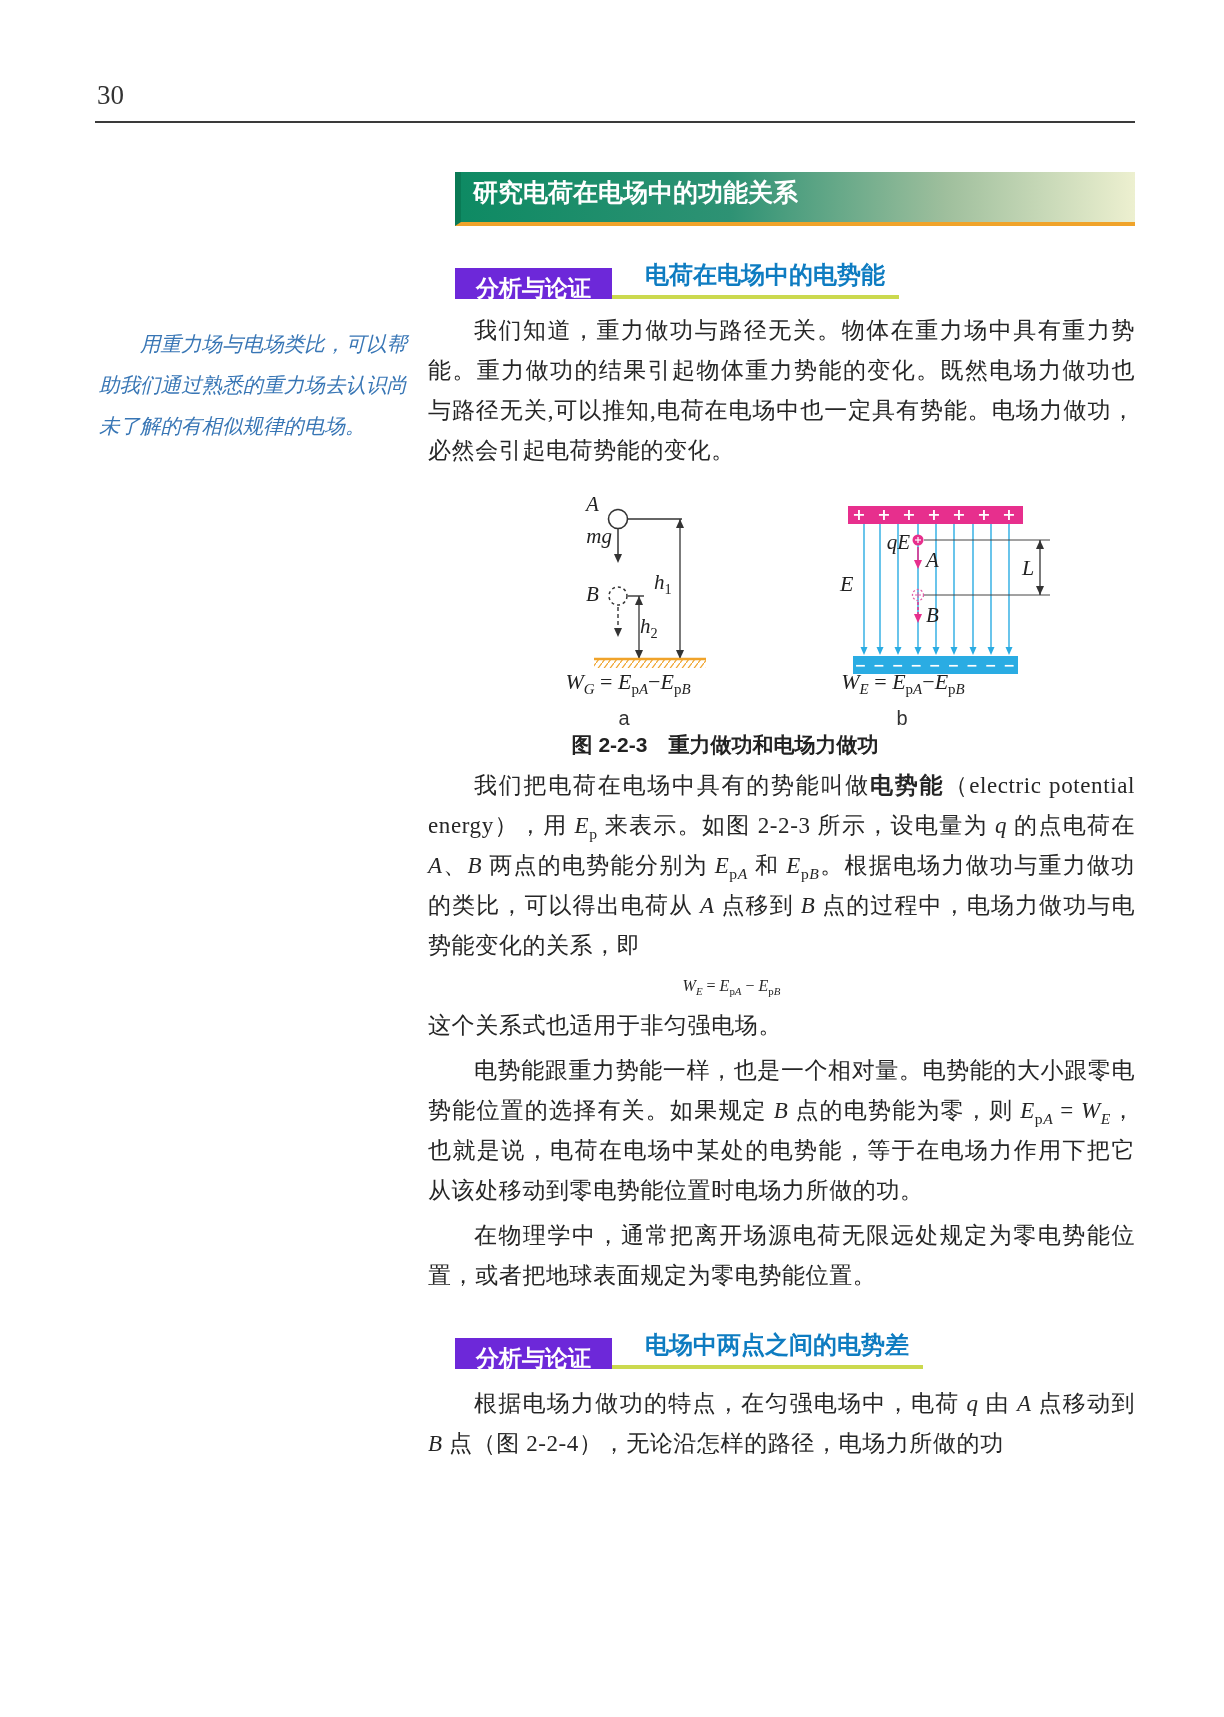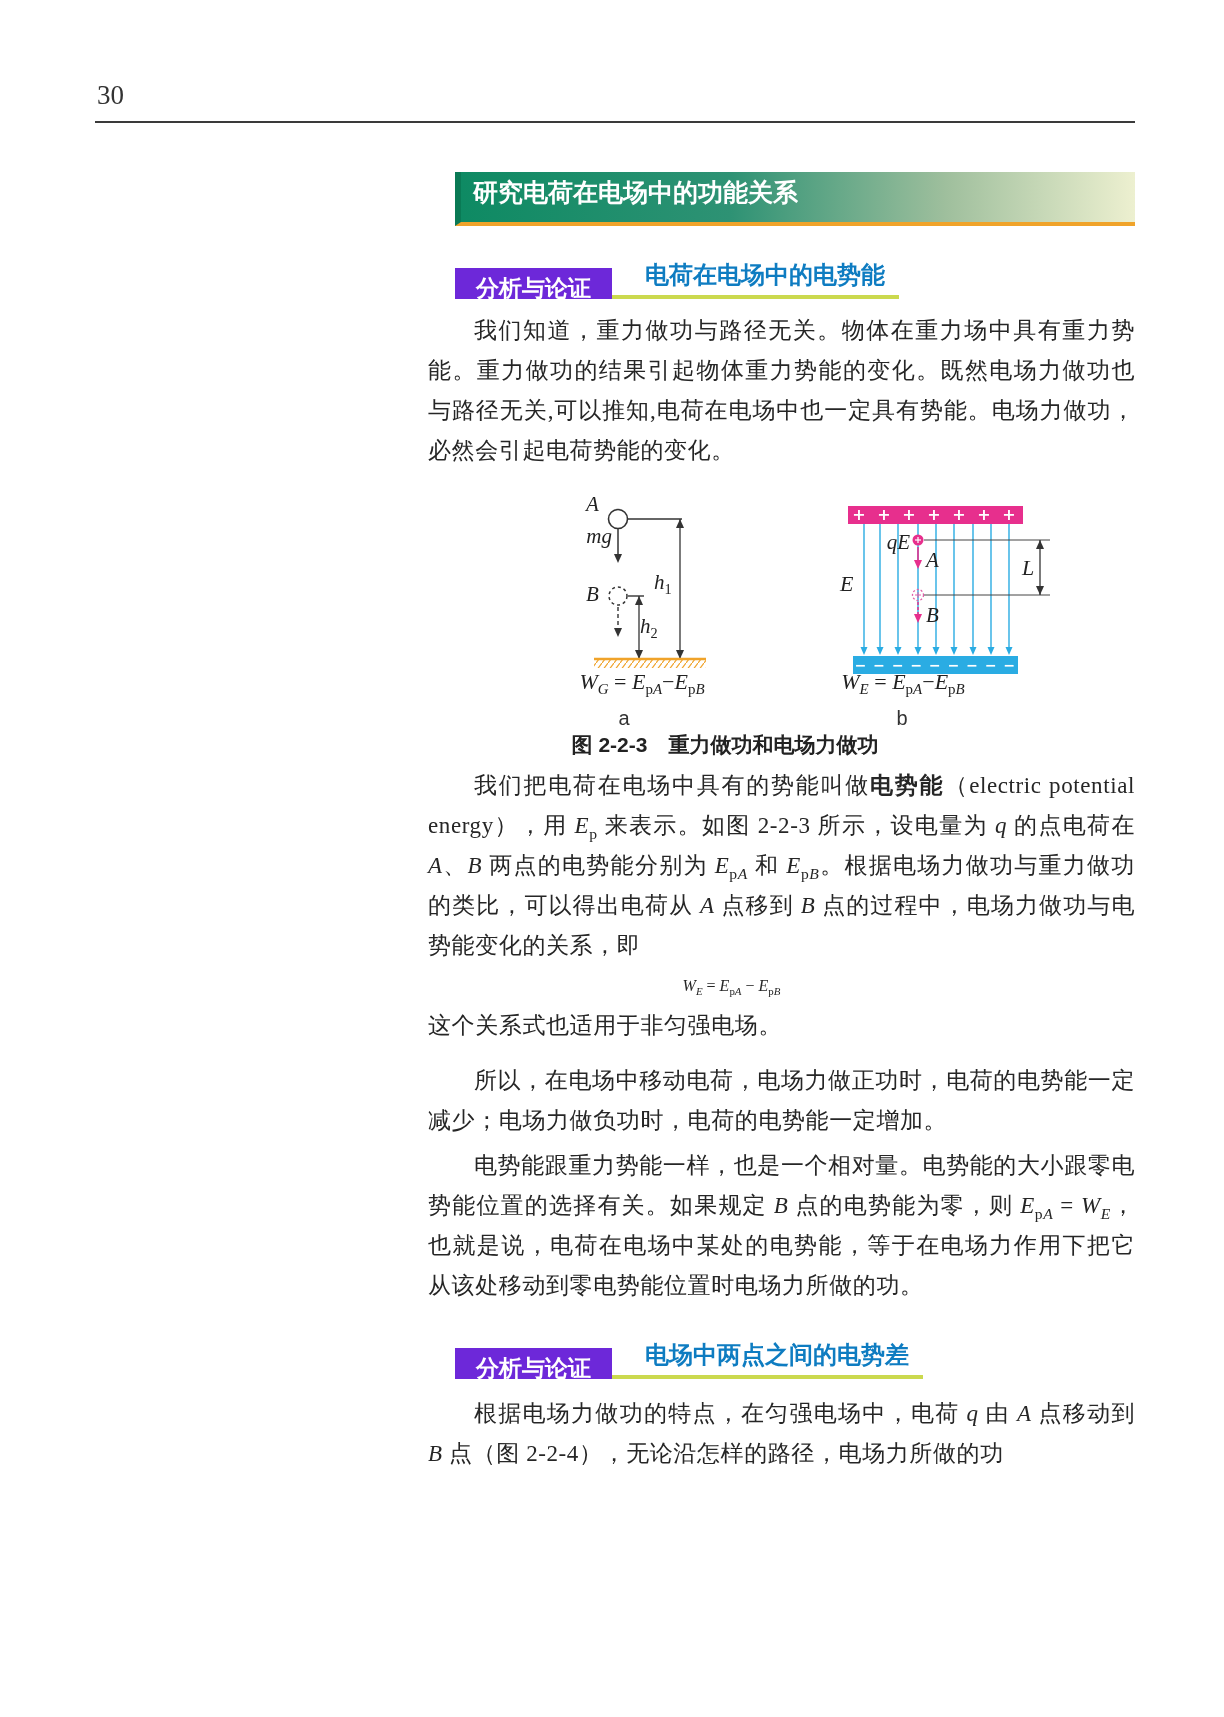--- a/index.html
+++ b/index.html
@@ -75,20 +75,21 @@
   }
 </style>
 </head>
 <body>
 
 <div class="page">
 
   <div class="page-number">30</div>
   <div class="top-rule"></div>
 
+  <aside class="margin-note">用重力场与电场类比，可以帮助我们通过熟悉的重力场去认识尚未了解的有相似规律的电场。</aside>
 
   <main class="content">
 
     <div class="section-bar">
       <span>研究电荷在电场中的功能关系</span>
     </div>
 
     <div class="subsection">
       <div class="badge">分析与论证</div>
       <div class="sub-title-wrap">
@@ -178,41 +179,41 @@
             <polygon points="608,115 616,115 612,124" fill="#333"></polygon>
           </g>
         </g>
       </svg>
 
       <div class="fig-text" style="left:158px; top:22px; font-style:italic;">A</div>
       <div class="fig-text" style="left:148px; top:54px; width:36px; text-align:right;"><i>mg</i></div>
       <div class="fig-text" style="left:158px; top:112px; font-style:italic;">B</div>
       <div class="fig-text" style="left:226px; top:100px;"><i>h</i><sub>1</sub></div>
       <div class="fig-text" style="left:212px; top:144px;"><i>h</i><sub>2</sub></div>
-      <div class="fig-text fig-formula" style="left:114px; top:200px; width:200px;"><i>W</i><sub><i>G</i></sub> = <i>E</i><sub>p<i>A</i></sub>−<i>E</i><sub>p<i>B</i></sub></div>
+      <div class="fig-text fig-formula" style="left:100px; top:200px; width:200px;"><i>W</i><sub><i>G</i></sub> = <i>E</i><sub>p<i>A</i></sub>−<i>E</i><sub>p<i>B</i></sub></div>
 
       <div class="plate-signs" style="left:420px; top:35px; width:175px; height:18px; line-height:18px; font-size:16px; letter-spacing:3px;">+ + + + + + + + +</div>
       <div class="plate-signs" style="left:425px; top:185px; width:165px; height:18px; line-height:18px; font-size:14px; letter-spacing:1px;">− − − − − − − − −</div>
       <div class="fig-text" style="left:412px; top:102px; font-style:italic; font-size:22px;">E</div>
       <div class="fig-text" style="left:442px; top:60px; width:40px; text-align:right;"><i>qE</i></div>
       <div class="fig-text" style="left:498px; top:78px; font-style:italic;">A</div>
       <div class="fig-text" style="left:498px; top:133px; font-style:italic;">B</div>
       <div class="fig-text" style="left:594px; top:86px; font-style:italic; font-size:22px;">L</div>
       <div class="fig-text fig-formula" style="left:375px; top:200px; width:200px;"><i>W</i><sub><i>E</i></sub> = <i>E</i><sub>p<i>A</i></sub>−<i>E</i><sub>p<i>B</i></sub></div>
 
       <div class="ab-label" style="left:186px; top:236px;">a</div>
       <div class="ab-label" style="left:464px; top:236px;">b</div>
       <figcaption class="fig-caption">图 2-2-3　重力做功和电场力做功</figcaption>
     </figure>
 
     <p class="body-text indent">我们把电荷在电场中具有的势能叫做<b>电势能</b>（electric potential energy），用 <i>E</i><sub>p</sub> 来表示。如图 2-2-3 所示，设电量为 <i>q</i> 的点电荷在 <i>A</i>、<i>B</i> 两点的电势能分别为 <i>E</i><sub>p<i>A</i></sub> 和 <i>E</i><sub>p<i>B</i></sub>。根据电场力做功与重力做功的类比，可以得出电荷从 <i>A</i> 点移到 <i>B</i> 点的过程中，电场力做功与电势能变化的关系，即</p>
     <div class="formula"><i>W</i><sub><i>E</i></sub> = <i>E</i><sub>p<i>A</i></sub> − <i>E</i><sub>p<i>B</i></sub></div>
     <p class="body-text">这个关系式也适用于非匀强电场。</p>
-    <p class="body-text indent mt15">所以，在电场中移动电荷，电场力做正功时，电荷的电势能一定减少；电场力做负功时，电荷的电势能一定增加。</p>
     <p class="body-text indent mt5">电势能跟重力势能一样，也是一个相对量。电势能的大小跟零电势能位置的选择有关。如果规定 <i>B</i> 点的电势能为零，则 <i>E</i><sub>p<i>A</i></sub> = <i>W</i><sub><i>E</i></sub>，也就是说，电荷在电场中某处的电势能，等于在电场力作用下把它从该处移动到零电势能位置时电场力所做的功。</p>
+    <p class="body-text indent mt5">在物理学中，通常把离开场源电荷无限远处规定为零电势能位置，或者把地球表面规定为零电势能位置。</p>
 
 
     <div class="subsection">
       <div class="badge">分析与论证</div>
       <div class="sub-title-wrap">
         <span class="sub-title">电场中两点之间的电势差</span>
       </div>
     </div>
 
     <p class="body-text indent mt15">根据电场力做功的特点，在匀强电场中，电荷 <i>q</i> 由 <i>A</i> 点移动到 <i>B</i> 点（图 2-2-4），无论沿怎样的路径，电场力所做的功</p>

